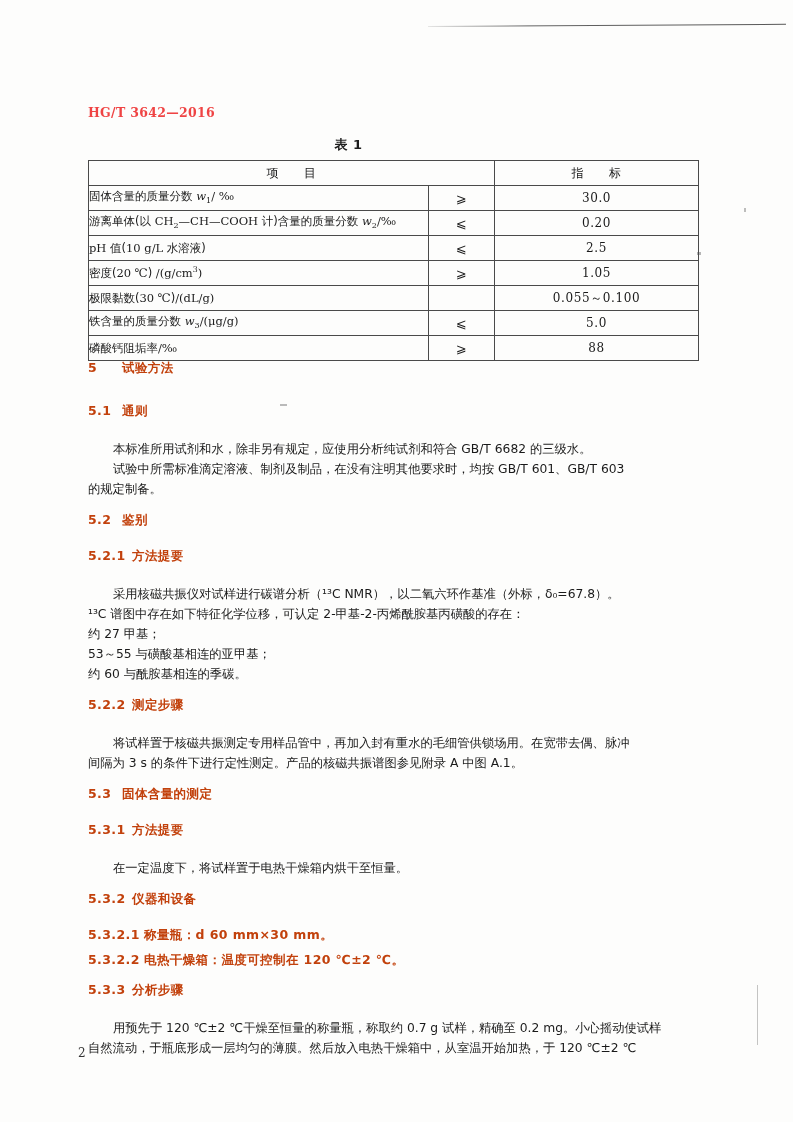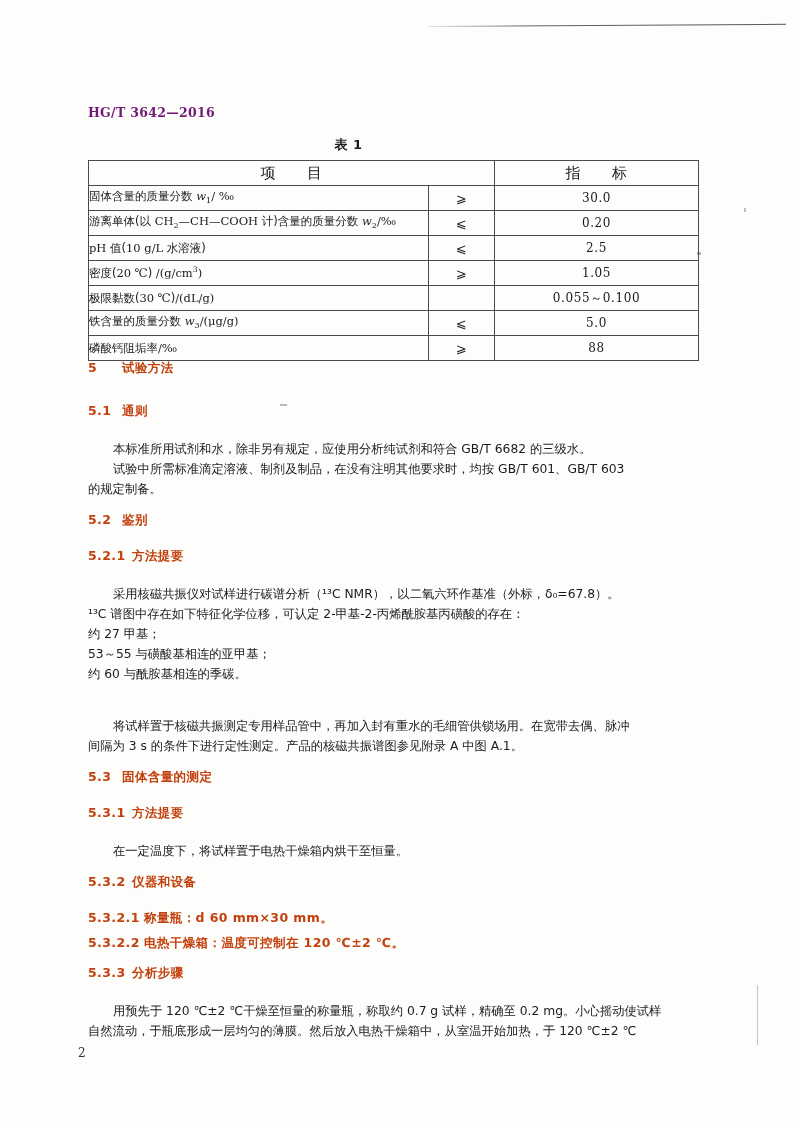--- a/index.html
+++ b/index.html
@@ -68,21 +68,21 @@
   }
 
   .header-code {
     position: absolute;
     left: 88px;
     top: 105px;
     font-family: "DejaVu Serif", "Liberation Serif", serif;
     font-size: 12.5px;
     font-weight: bold;
     letter-spacing: 0.3px;
-    color: #701a75;
+    color: #ef4444;
   }
 
   .table-caption {
     position: absolute;
     left: 0;
     top: 136px;
     width: 697px;
     text-align: center;
     font-size: 13px;
     font-weight: bold;
@@ -106,21 +106,21 @@
     padding: 0;
     vertical-align: middle;
     font-weight: normal;
   }
   .col-item   { width: 340px; }
   .col-sign   { width: 66px;  }
   .col-index  { width: 204px; }
 
   .th-item, .th-index {
     text-align: center;
-    font-size: 15px;
+    font-size: 12px;
     letter-spacing: 0.5px;
     font-weight: normal;
   }
   .cell-item {
     text-align: left;
     padding-left: 8px;
     font-size: 11.5px;
     line-height: 1.1;
   }
   .cell-sign {
@@ -285,20 +285,23 @@
     <div class="gap-md"></div>
 
     <p class="para indent">采用核磁共振仪对试样进行碳谱分析（¹³C NMR），以二氧六环作基准（外标，δ₀=67.8）。</p>
     <p class="para noindent">¹³C 谱图中存在如下特征化学位移，可认定 2-甲基-2-丙烯酰胺基丙磺酸的存在：</p>
     <p class="para noindent">约 27 甲基；</p>
     <p class="para noindent">53～55 与磺酸基相连的亚甲基；</p>
     <p class="para noindent">约 60 与酰胺基相连的季碳。</p>
 
     <div class="gap-sm"></div>
 
+    <p class="h-sec h-subsub">
+      <span class="num">5.2.2</span><span>测定步骤</span>
+    </p>
 
     <div class="gap-md"></div>
 
     <p class="para indent">将试样置于核磁共振测定专用样品管中，再加入封有重水的毛细管供锁场用。在宽带去偶、脉冲</p>
     <p class="para noindent">间隔为 3 s 的条件下进行定性测定。产品的核磁共振谱图参见附录 A 中图 A.1。</p>
 
     <div class="gap-sm"></div>
 
     <p class="h-sec h-sub">
       <span class="num">5.3</span><span>固体含量的测定</span>

